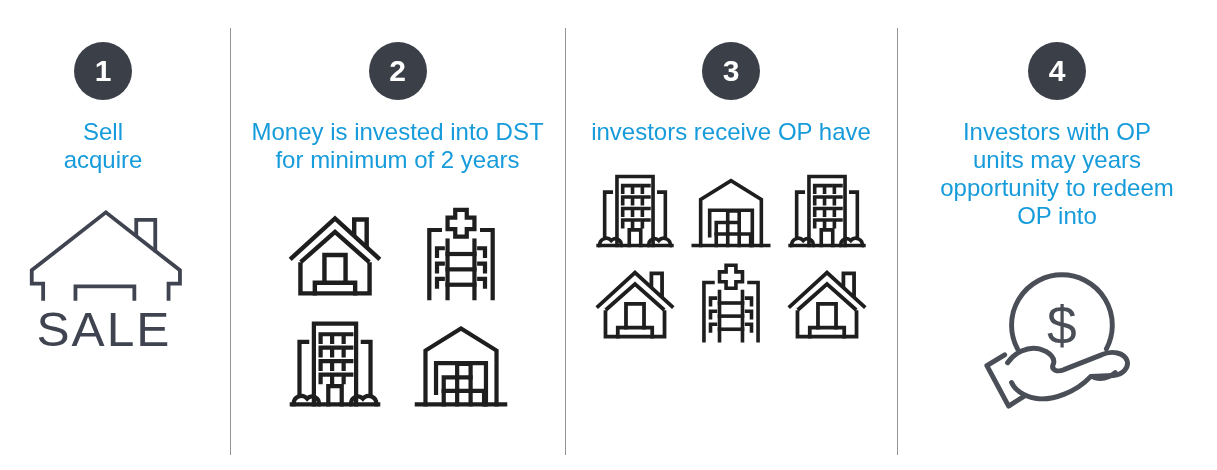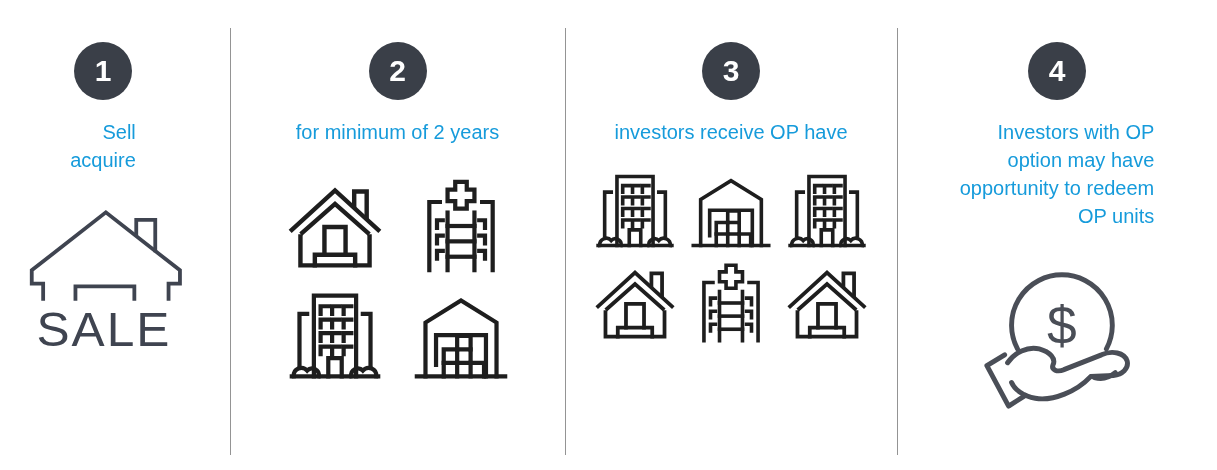--- a/index.html
+++ b/index.html
@@ -8,21 +8,21 @@
   .divider{position:absolute;top:28px;height:427px;width:1px;background:#949494;}
   .d1{left:230px;} .d2{left:565px;} .d3{left:897px;}
   .col{box-sizing:border-box;display:flex;flex-direction:column;align-items:center;padding-top:42px;}
   .col1{width:230px;padding-right:24px;}
   .col2{width:335px;}
   .col3{width:332px;}
   .col4{width:320px;}
   .badge{width:58px;height:58px;border-radius:50%;background:#3A3F48;color:#fff;
          display:flex;align-items:center;justify-content:center;
          font-size:30px;font-weight:bold;margin-bottom:18px;flex:0 0 auto;}
-  .caption{color:#169BDB;font-size:20px;line-height:28px;text-align:right;}
+  .caption{color:#169BDB;font-size:24px;line-height:28px;text-align:center;}
   .caption .ln{display:block;white-space:nowrap;}
   .icons-grid2{display:grid;grid-template-columns:repeat(2,96px);column-gap:30px;row-gap:14px;margin-top:32px;}
   .icons-grid3{display:grid;grid-template-columns:repeat(3,82px);column-gap:14px;row-gap:10px;margin-top:24px;}
   .solo-icon{margin-top:26px;}
   .solo-icon4{margin-top:32px;}
   svg{display:block;}
   .defs{position:absolute;width:0;height:0;overflow:hidden;}
 </style>
 </head>
 <body>
@@ -118,20 +118,21 @@
       </g>
       <text x="86" y="154" text-anchor="middle" font-size="50" letter-spacing="2" textLength="142" lengthAdjust="spacingAndGlyphs" fill="#3F4450">SALE</text>
     </svg>
   </section>
 
   <section class="col col2">
     <div class="badge">
       <span>2</span>
     </div>
     <div class="caption">
+      <span class="ln">Money is invested into DST</span>
       <span class="ln">for minimum of 2 years</span>
     </div>
     <div class="icons-grid2">
       <svg width="96" height="96">
           <use href="#sym-house"></use>
         </svg>
       <svg width="96" height="96">
           <use href="#sym-hospital"></use>
         </svg>
       <svg width="96" height="96">
@@ -171,23 +172,23 @@
         </svg>
     </div>
   </section>
 
   <section class="col col4">
     <div class="badge">
       <span>4</span>
     </div>
     <div class="caption">
       <span class="ln">Investors with OP</span>
-      <span class="ln">option may have</span>
+      <span class="ln">units may years</span>
       <span class="ln">opportunity to redeem</span>
-      <span class="ln">OP units</span>
+      <span class="ln">OP into</span>
     </div>
     <svg class="solo-icon4" width="178" height="160" viewBox="0 0 180 162">
       <g fill="none" stroke="#4A4E57" stroke-width="5" stroke-linecap="round" stroke-linejoin="round">
         <path d="M 50,88 A 51,51 0 1 1 140,88"></path>
         <path d="M 40,102
                  C 47,92 60,85 72,88
                  C 83,91 89,98 86,104
                  C 84,109 90,112 97,109
                  L 135,94
                  C 146,89 158,92 161,100

